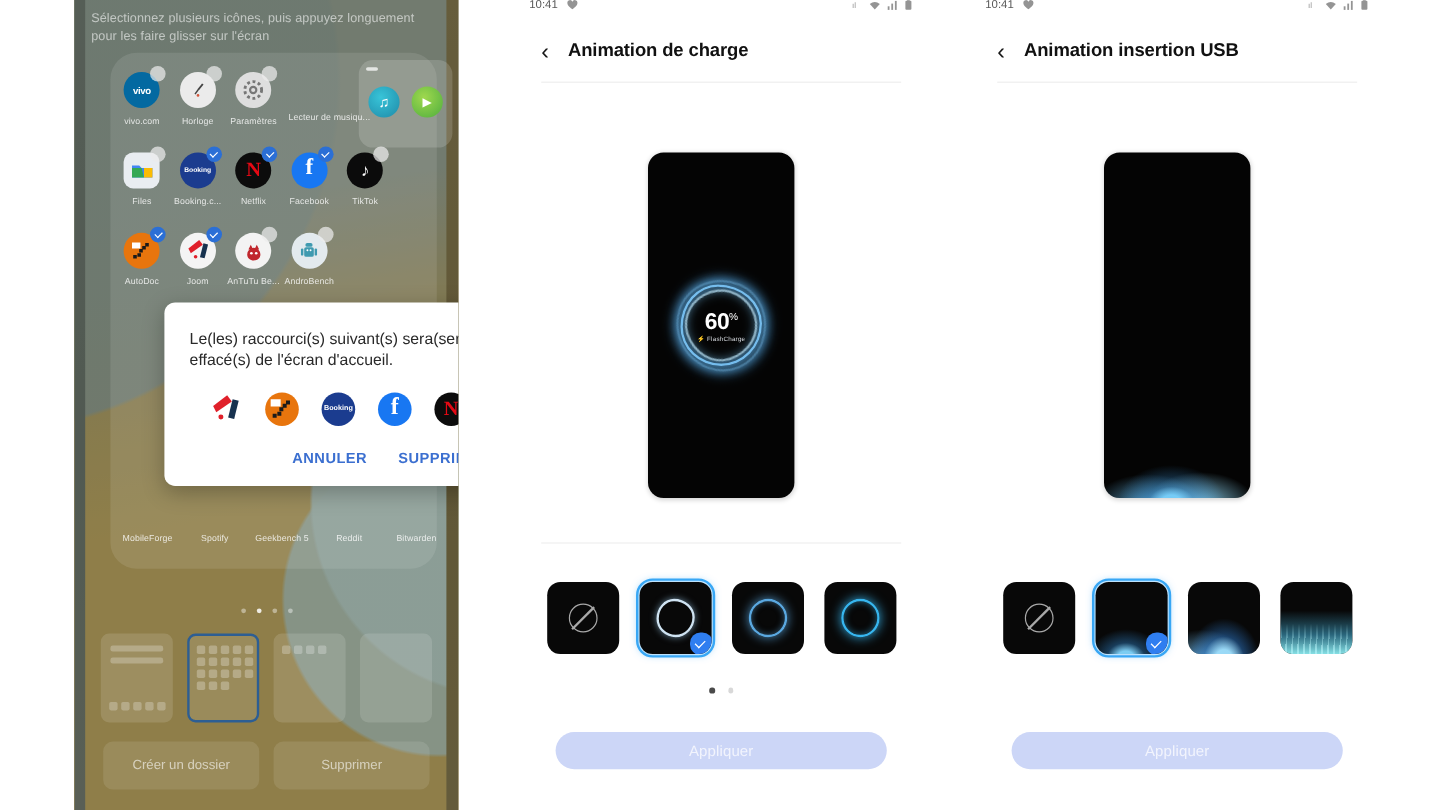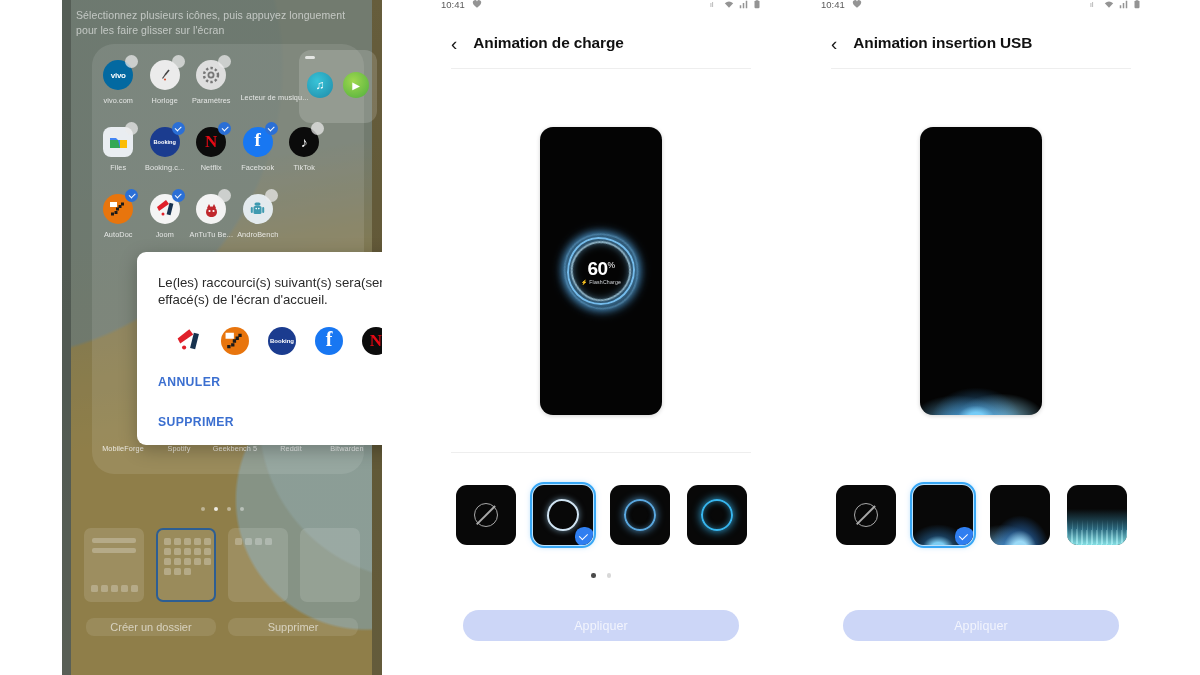--- a/index.html
+++ b/index.html
@@ -112,42 +112,42 @@
   .wdots { position:absolute; left:7px; display:flex; gap:3px; }
   .wdots b { width:7px; height:7px; border-radius:1.5px; background:rgba(255,255,255,.25); display:block; }
   .wgrid { position:absolute; left:6px; top:8px; width:48px; display:flex; flex-wrap:wrap; gap:3px; }
   .wgrid b { width:7px; height:7px; border-radius:1.5px; background:rgba(255,255,255,.27); display:block; }
 
   .bottomacts {
     position:absolute; left:24px; right:24px; top:618px;
     display:flex; justify-content:space-between;
   }
   .bact {
-    width:130px; height:18px; border-radius:8px;
+    width:130px; height:40px; border-radius:8px;
     background:rgba(255,255,255,.10);
     color:rgba(255,255,255,.60); font-size:11px;
     display:flex; align-items:center; justify-content:center;
   }
 
   
   .dialog {
     position:absolute; left:75px; top:252px; width:292px;
     background:#fff; border-radius:9px;
     box-shadow:0 5px 18px rgba(0,0,0,.26);
     padding:17px 21px 10px 21px;
   }
   .dlg-title { font-size:17.5px; color:#1d1d1d; font-weight:bold; letter-spacing:-.2px; }
   .dlg-body { margin-top:5px; font-size:13.2px; line-height:17px; color:#2a2a2a; }
   .dlg-icons { display:flex; gap:19px; margin:19px 0 0 16px; }
   .dlg-icons .di {
     width:28px; height:28px; border-radius:50%;
     display:flex; align-items:center; justify-content:center;
     font-size:11px; font-weight:bold; color:#fff; position:relative; overflow:hidden;
   }
-  .dlg-actions { display:flex; justify-content:flex-end; gap:26px; margin-top:20px; padding-bottom:6px;flex-direction:column; }
+  .dlg-actions { display:flex; justify-content:flex-end; gap:26px; margin-top:20px; padding-bottom:6px; }
   .dlg-actions span { color:#3b6fd0; font-size:12.2px; font-weight:bold; letter-spacing:.4px; cursor:pointer; }
 
   
   .phone { position:absolute; top:0; height:675px; width:380px; background:#fff; }
   .p2 { left:411px; }
   .p3 { left:791px; }
 
   .statusbar {
     position:absolute; left:0; right:0; top:-5px; height:18px;
     display:flex; align-items:center; justify-content:space-between;

